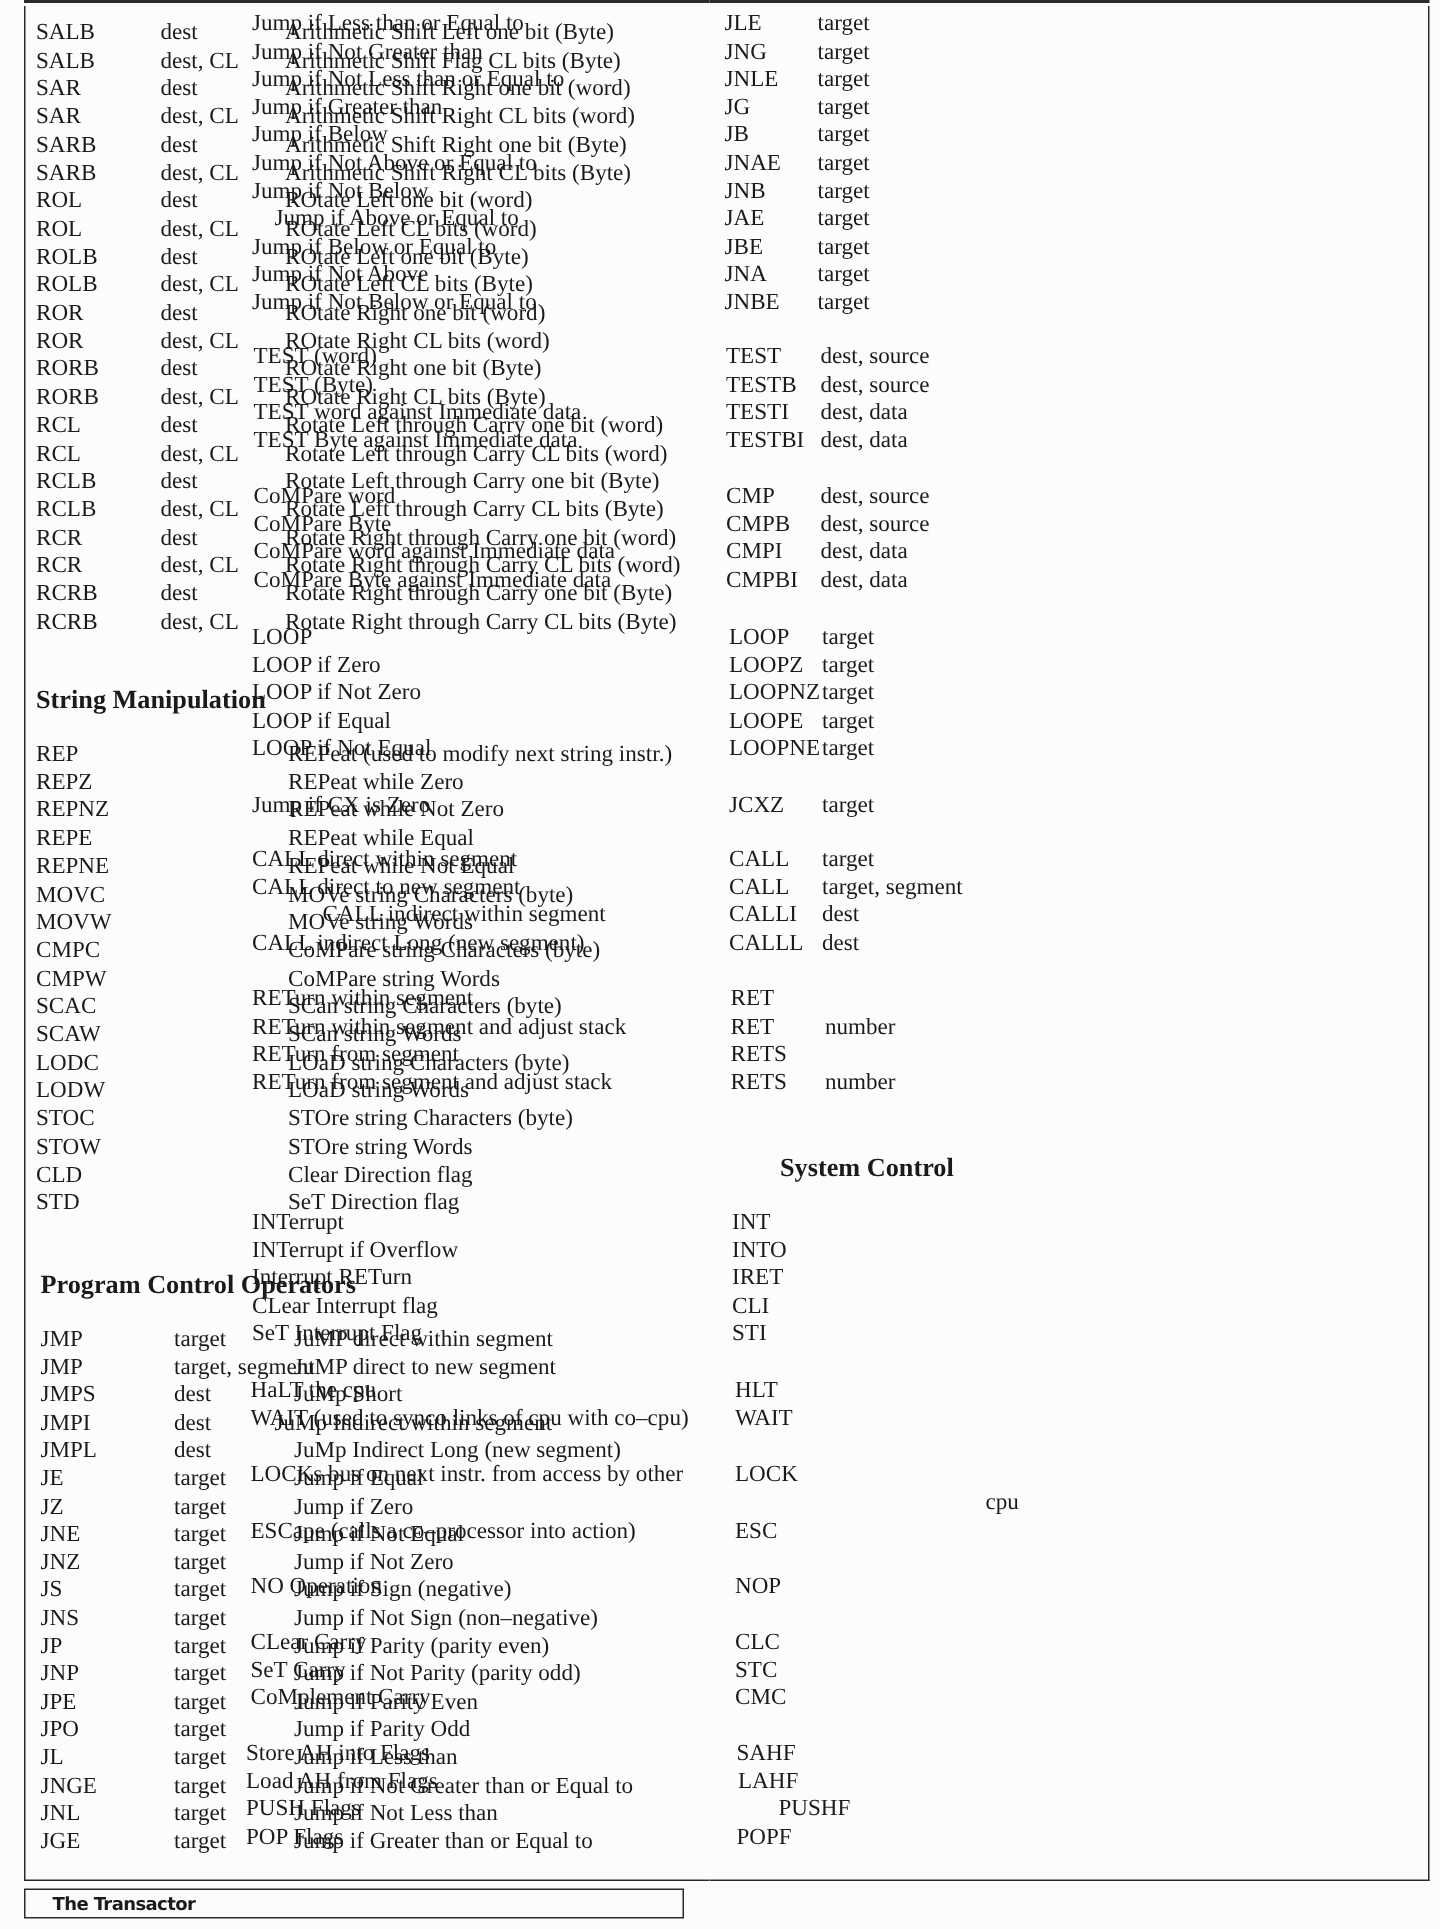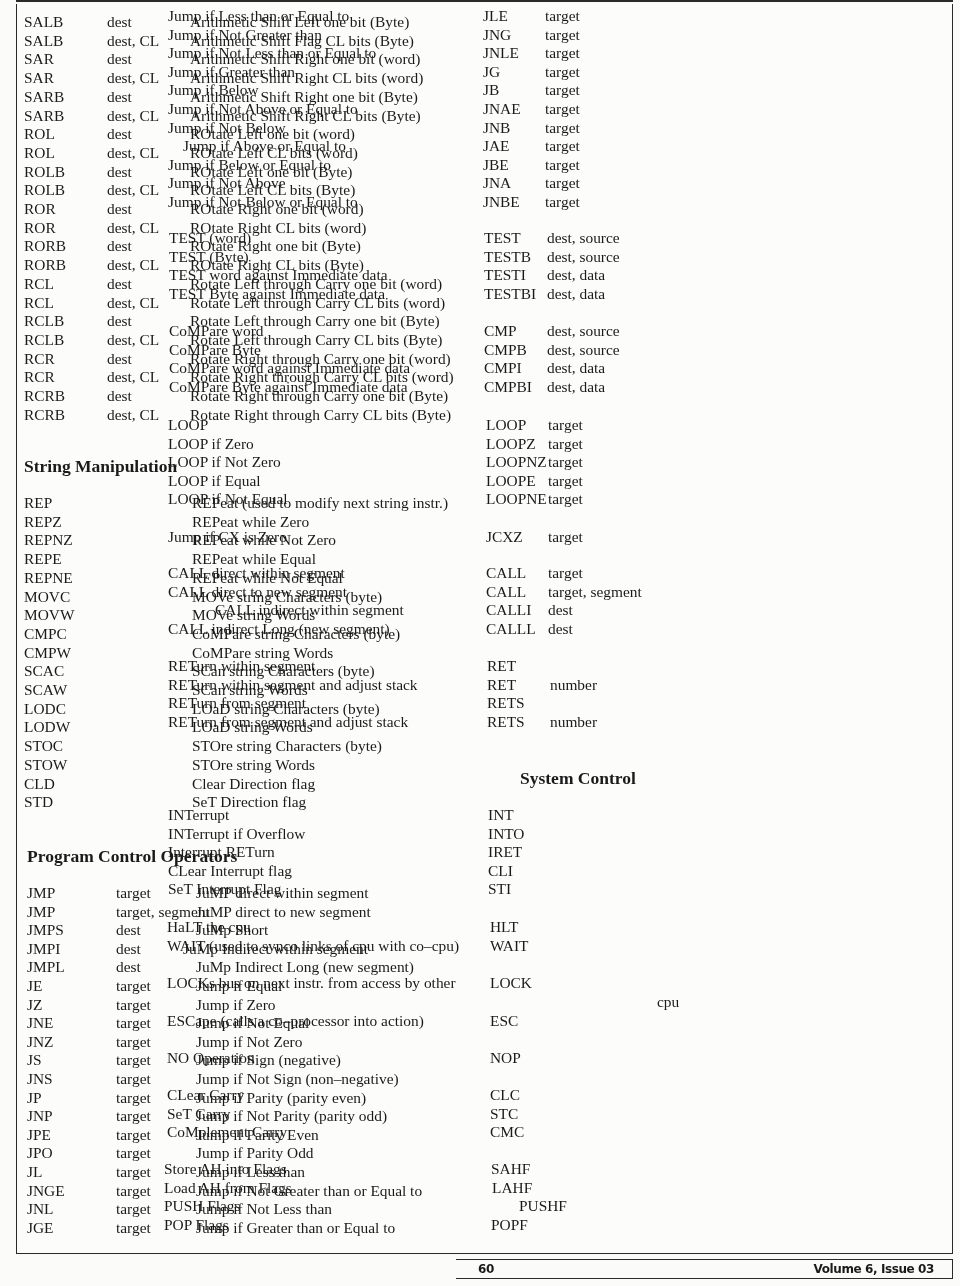--- a/index.html
+++ b/index.html
@@ -22,23 +22,22 @@
 </head>
 <body>
 
 <div class="frame-top" style="left:16px;width:457px;"></div>
 <div class="frame-top" style="left:473px;width:480px;"></div>
 
 <div id="col-left" class="col"></div>
 <div id="col-right" class="col"></div>
 
 <div class="footer">
-  <div class="fbox" style="left:440px;width:497px;border-left:none;">
-    <span class="ftext" style="left:22px;">60</span>
-    <span class="ftext" style="right:18px;">Volume 6, Issue 03</span>
+  <div class="fbox" style="left:0;width:440px;">
+    <span class="ftext" style="left:18px;">The Transactor</span>
   </div>
 </div>
 
 <div id="content">
     <div class="row" style="left: 24px; top: 13px;">
       <span class="m" style="left: 0px;">SALB</span>
       <span class="o" style="left: 83px;">dest</span>
       <span class="d" style="left: 166px;">Arithmetic Shift Left one bit (Byte)</span>
     </div>
     <div class="row" style="left: 24px; top: 31.7px;">

